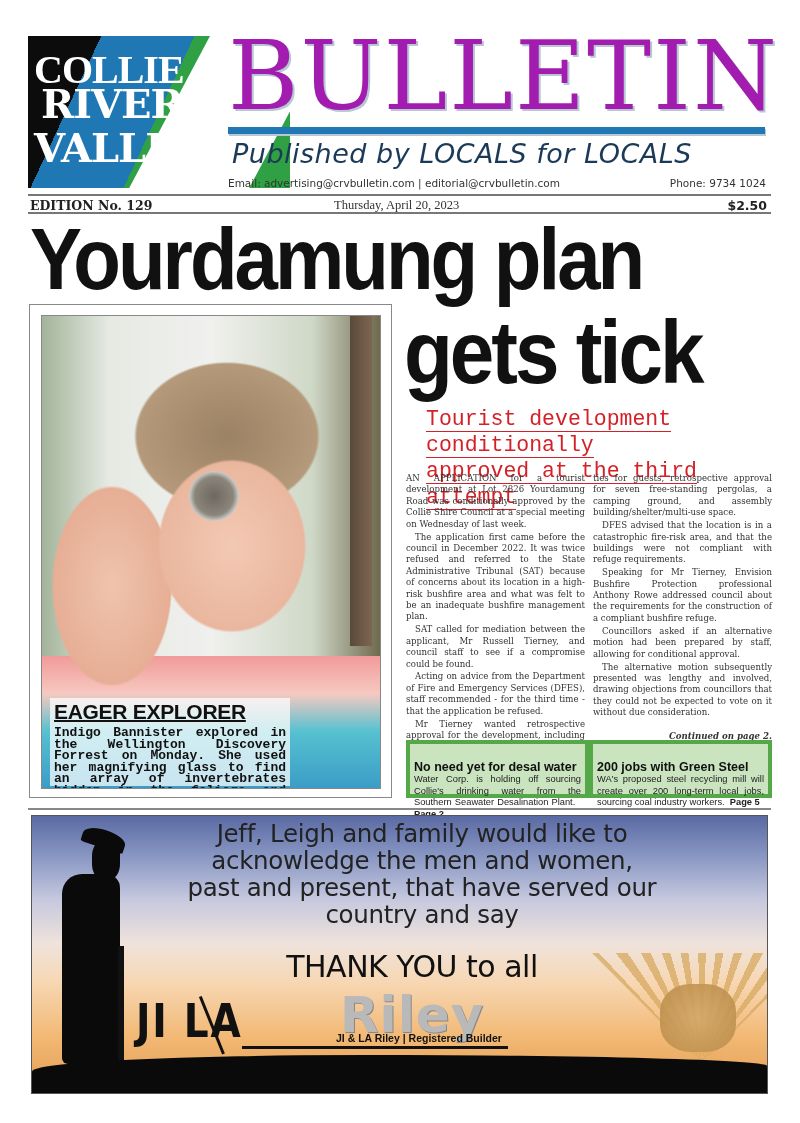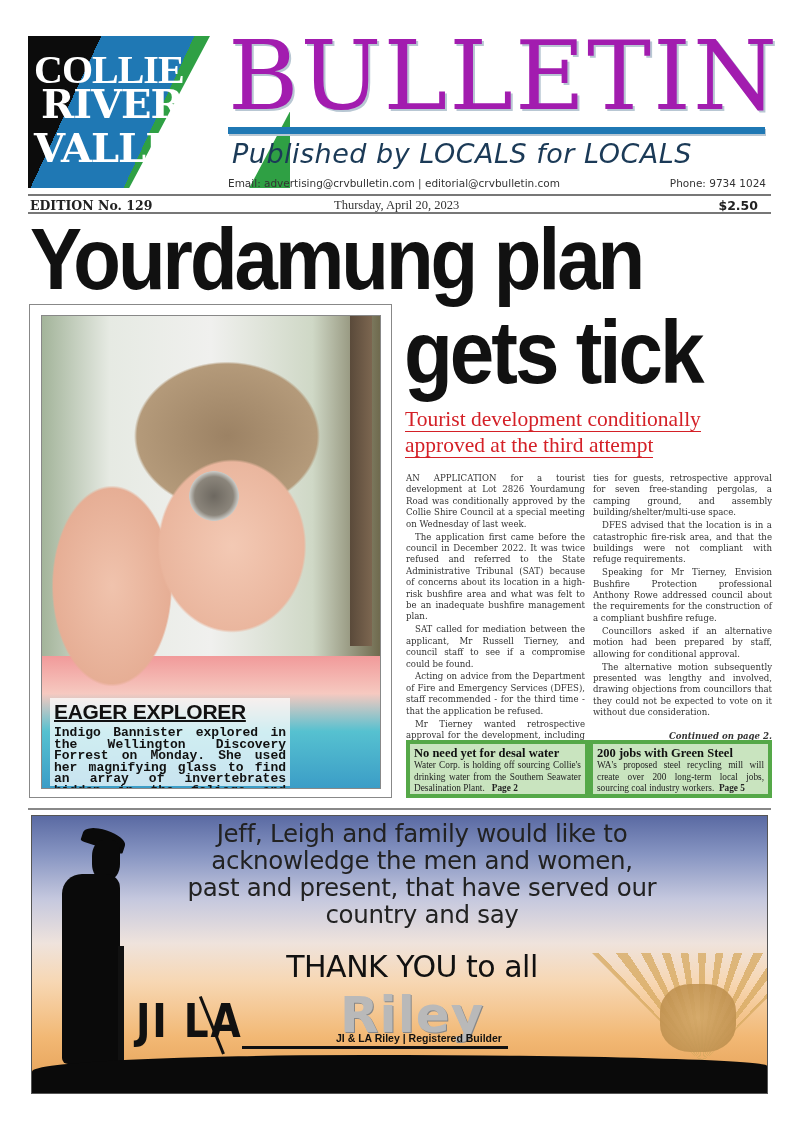--- a/index.html
+++ b/index.html
@@ -34,21 +34,21 @@
   .tagline {
     position: absolute; left: 232px; top: 138px; font-family: "DejaVu Sans", sans-serif;
     font-size: 27px; color: #1b3a57; font-style: oblique; letter-spacing: 0.5px;
   }
   .contact-email { position: absolute; left: 228px; top: 177px; font-family: "DejaVu Sans", sans-serif; font-size: 10.5px; color: #333; }
   .contact-phone { position: absolute; right: 34px; top: 177px; font-family: "DejaVu Sans", sans-serif; font-size: 10.5px; color: #333; }
 
   .edition-bar { position: absolute; left: 28px; width: 743px; top: 194px; height: 20px; border-top: 2px solid #777; border-bottom: 2px solid #777; }
   .edition-no { position: absolute; left: 2px; top: 2px; font-size: 12.5px; font-weight: bold; font-family: "DejaVu Serif", serif; }
   .edition-date { position: absolute; left: 306px; top: 2px; font-size: 12.5px; color: #333; }
-  .edition-price { position: absolute; right: 13px; top: 2px; font-size: 12.5px; font-weight: bold; font-family: "DejaVu Sans", sans-serif; }
+  .edition-price { position: absolute; right: 4px; top: 2px; font-size: 12.5px; font-weight: bold; font-family: "DejaVu Sans", sans-serif; }
 
   
   .headline-1 {
     position: absolute; left: 30px; top: 212px; width: 745px;
     font-family: "Liberation Sans", sans-serif; font-weight: bold; font-size: 78px; line-height: 84px;
     letter-spacing: -3px; color: #111; transform: scaleY(1.12); transform-origin: top left; white-space: nowrap;
   }
   .headline-2 {
     position: absolute; left: 404px; top: 305px; width: 370px;
     font-family: "Liberation Sans", sans-serif; font-weight: bold; font-size: 80px; line-height: 86px;
@@ -74,33 +74,33 @@
   }
   .caption-title {
     font-family: "Liberation Sans", sans-serif; font-weight: bold; font-size: 21px; line-height: 24px;
     color: #111; text-decoration: underline; text-decoration-thickness: 2px; letter-spacing: -0.3px;
   }
   .caption-body { font-family: Liberation Mono, monospace; font-weight: bold; font-size: 13px; line-height: 11.5px; color: #111; text-align: justify; margin-top: 3px; }
   .caption-story { font-style: italic; float: right; }
 
   
   .subhead {
-    position: absolute; left: 405px; top: 406px; width: 370px;
-    font-family: Liberation Serif, serif; font-size: 21.5px; line-height: 26px; color: #d42027;
+    position: absolute; left: 426px; top: 406px; width: 370px;
+    font-family: Liberation Mono, monospace; font-size: 21.5px; line-height: 26px; color: #d42027;
   }
   .subhead span { border-bottom: 1.5px solid #d42027; }
   .article-cols { position: absolute; left: 406px; top: 473px; width: 366px; display: flex; gap: 8px; }
   .col { width: 179px; font-family: "DejaVu Serif", serif; font-size: 8.6px; line-height: 11.4px; color: #333; text-align: justify; }
   .col p { text-indent: 9px; margin-bottom: 1.5px; }
   .col p.noindent { text-indent: 0; }
   .continued { text-align: right; font-weight: bold; font-style: italic; margin-top: 12px; text-indent: 0 !important; }
 
   
   .teaser-wrap { position: absolute; left: 406px; top: 740px; width: 366px; height: 58px; background: #55a848; padding: 4px; display: flex; gap: 8px; }
-  .teaser { flex: 1; background: #c9e4bf; padding: 2px 4px; font-family: Liberation Serif, serif; }
+  .teaser { flex: 1; background: #c9e4bf; padding: 16px 4px; font-family: Liberation Sans, sans-serif; }
   .teaser-title { font-weight: bold; font-size: 12.5px; line-height: 14px; color: #111; }
   .teaser-body { font-size: 9.3px; line-height: 11.5px; color: #222; text-align: justify; }
   .teaser-page { font-weight: bold; }
 
   .page-rule { position: absolute; left: 28px; top: 808px; width: 743px; height: 2px; background: #888; }
 
   
   .ad {
     position: absolute; left: 31px; top: 815px; width: 737px; height: 279px; border: 1px solid #555; overflow: hidden;
     background: linear-gradient(180deg, #5a6aa3 0%, #8795c2 14%, #c5c8de 30%, #efe3dc 46%, #f7d7b3 60%, #f2b874 80%, #e9a860 92%);

